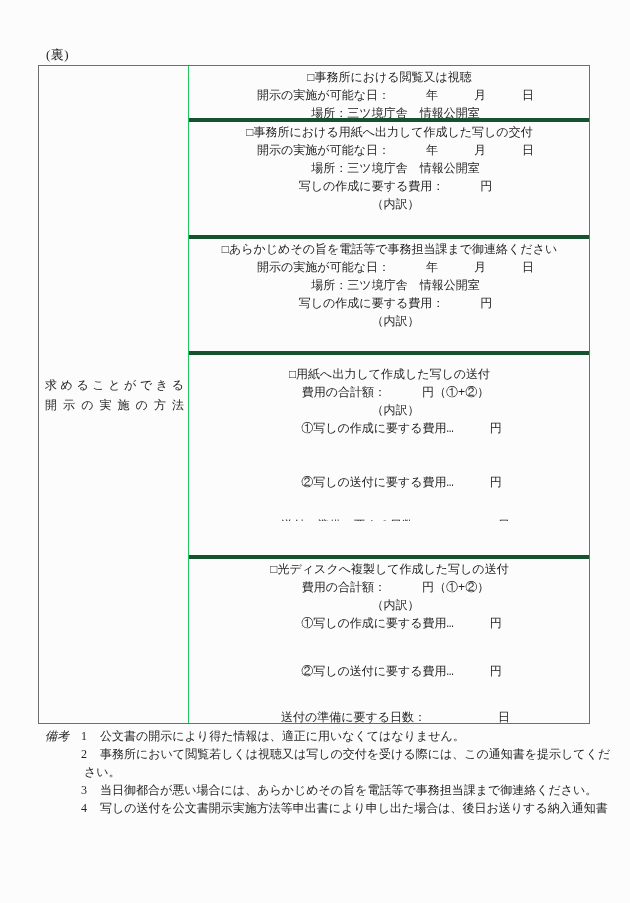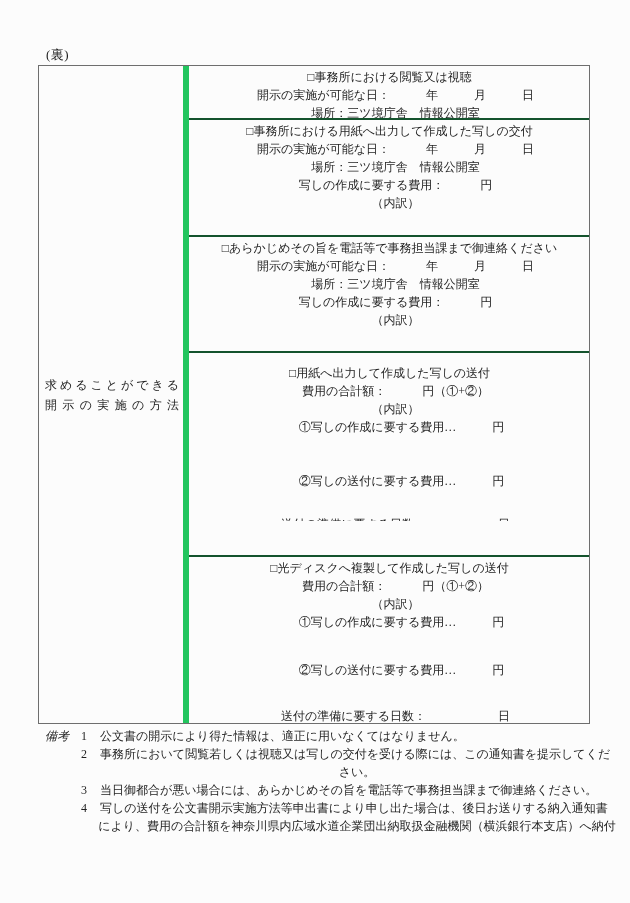--- a/index.html
+++ b/index.html
@@ -20,37 +20,37 @@
   .form-table {
     position: absolute; top: 65px; left: 38px;
     width: 550px;
     border: 1px solid #6e6e6e;
     background: #fcfcfc;
     box-sizing: content-box;
   }
   .body-rows { display: flex; }
   .left-col {
     width: 150px; flex: 0 0 150px;
-    border-right: 6px solid #22c55e;
+    border-right: 1px solid #22c55e;
     display: flex; flex-direction: column; justify-content: center;
     box-sizing: border-box;
     padding: 0 4px 0 6px;
   }
   .method-label-line {
     text-align: justify; text-align-last: justify;
     line-height: 20px; font-size: 12px;
   }
   .right-col { flex: 1 1 auto; min-width: 0; }
   .section {
     box-sizing: border-box;
     padding: 2px 3px 0 4px;
     overflow: hidden;
     text-align: center;
   }
-  .section + .section { border-top: 2px solid #14532d; }
+  .section + .section { border-top: 4px solid #14532d; font-family: Liberation Mono, monospace; }
   .sec-h52  { height: 52px; }
   .sec-h117 { height: 117px; }
   .sec-h116 { height: 116px; }
   .sec-h170 { height: 170px; padding-top: 11px; }
   .sec-h168 { height: 168px; margin-top: 34px; }
   .line { height: 18px; line-height: 18px; white-space: pre; }
   .sp36 { height: 36px; }
   .sp25 { height: 25px; }
   .sp30 { height: 30px; }
   .sp28 { height: 28px; }
@@ -81,21 +81,21 @@
   }
   .ext-label { margin-left: 125px; }
   
   .notes {
     position: absolute; top: 727px; left: 45px;
     width: 585px;
   }
   .nline { height: 18px; line-height: 18px; white-space: pre; }
   .note-prefix { display: inline-block; width: 36px; font-style: italic; }
   .note-num { display: inline-block; width: 19px; }
-  .nline.cont { margin-left: 39px; text-align: center; }
+  .nline.cont { margin-left: 39px; }
 </style>
 </head>
 <body>
 
 <div class="side-label">(裏)</div>
 
 <div class="form-table">
   <div class="body-rows">
     <div class="left-col">
       <div class="method-label-line">求めることができる</div>
@@ -151,14 +151,13 @@
   </div>
 
 </div>
 
 <div class="notes">
   <div class="nline"><span class="note-prefix">備考</span><span class="note-num">1</span><span>公文書の開示により得た情報は、適正に用いなくてはなりません。</span></div>
   <div class="nline"><span class="note-prefix"></span><span class="note-num">2</span><span>事務所において閲覧若しくは視聴又は写しの交付を受ける際には、この通知書を提示してくだ</span></div>
   <div class="nline cont">さい。</div>
   <div class="nline"><span class="note-prefix"></span><span class="note-num">3</span><span>当日御都合が悪い場合には、あらかじめその旨を電話等で事務担当課まで御連絡ください。</span></div>
   <div class="nline"><span class="note-prefix"></span><span class="note-num">4</span><span>写しの送付を公文書開示実施方法等申出書により申し出た場合は、後日お送りする納入通知書</span></div>
-  <div class="nline cont">により、費用の合計額を神奈川県内広域水道企業団出納取扱金融機関（横浜銀行本支店）へ納付</div>
 </div>
 
 </body></html>

